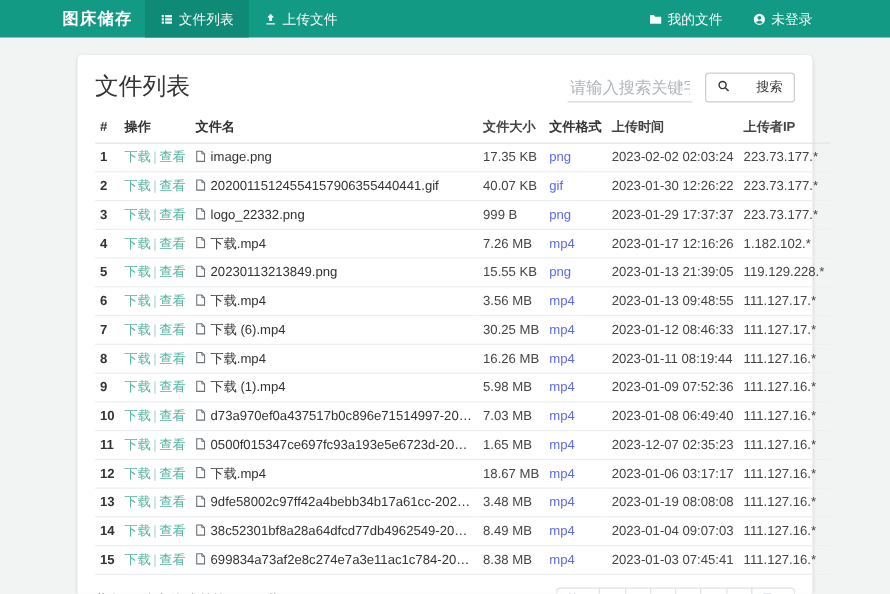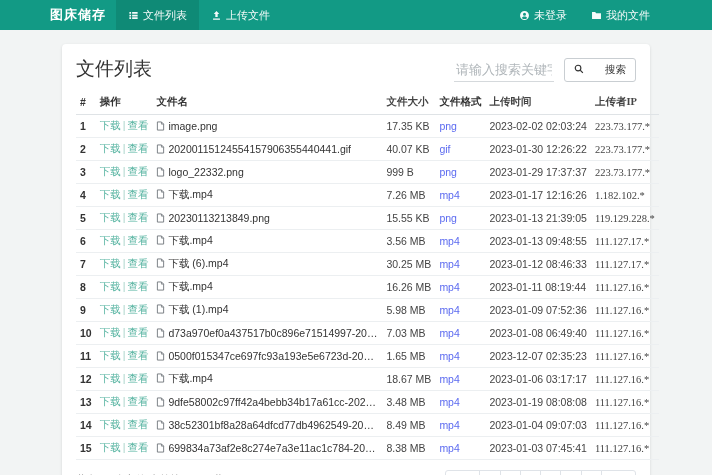--- a/index.html
+++ b/index.html
@@ -67,21 +67,21 @@
     white-space:nowrap; text-align:left; font-weight:normal;
     overflow:hidden; text-overflow:ellipsis;
   }
   tbody th { font-weight:bold; }
   .col-idx  { width:22px; }
   .col-op   { width:52px; }
   .col-name { max-width:230px; }
   .col-size { width:62px; color:#444; }
   .col-fmt  { width:50px; }
   .col-time { width:102px; color:#444; }
-  .col-ip   { width:74px; color:#444;font-family:Liberation Serif, serif; }
+  .col-ip   { width:74px; color:#444; }
   .op-link { color:#55b3a0; text-decoration:none; cursor:pointer; }
   .op-sep { color:#a8d3c8; margin:0 2px; }
   .fmt-link { color:#5b6af0; text-decoration:none; cursor:pointer; }
   .file-icon { display:inline-flex; vertical-align:-1px; margin-right:3px; color:#6b7177; }
   
   .card-foot { display:flex; align-items:center; justify-content:space-between; margin-top:10px; }
   .summary { font-size:10.5px; color:#555; }
   .summary b { color:#333; }
   .pagination { display:flex; }
   .page-btn {
@@ -114,32 +114,32 @@
             <path fill="currentColor" d="M8 1.5l4 4.2H9.7v4.3H6.3V5.7H4zM3 12.5h10V14H3z"></path>
           </svg>
       </span>
       <span>上传文件</span>
     </a>
 
     <div class="nav-right">
       <a class="nav-link">
         <span class="nav-icon">
           <svg width="11" height="11" viewBox="0 0 16 16">
+              <path fill="currentColor" d="M1.5 3h4.6l1.4 1.8h7V13h-13z"></path>
+            </svg>
+        </span>
+        <span>我的文件</span>
+      </a>
+      <a class="nav-link">
+        <span class="nav-icon">
+          <svg width="11" height="11" viewBox="0 0 16 16">
               <path fill="currentColor" d="M8 1.5A6.5 6.5 0 1 0 8 14.5 6.5 6.5 0 0 0 8 1.5zM8 4a2.2 2.2 0 1 1 0 4.4A2.2 2.2 0 0 1 8 4zm0 9.2a5.1 5.1 0 0 1-3.8-1.7c.8-1.3 2.3-2 3.8-2s3 .7 3.8 2A5.1 5.1 0 0 1 8 13.2z"></path>
             </svg>
         </span>
         <span>未登录</span>
-      </a>
-      <a class="nav-link">
-        <span class="nav-icon">
-          <svg width="11" height="11" viewBox="0 0 16 16">
-              <path fill="currentColor" d="M1.5 3h4.6l1.4 1.8h7V13h-13z"></path>
-            </svg>
-        </span>
-        <span>我的文件</span>
       </a>
     </div>
   </div>
 </div>
 
 <div class="card">
 
   <div class="card-head">
     <h1 class="page-title">文件列表</h1>
     <div class="search-area">

